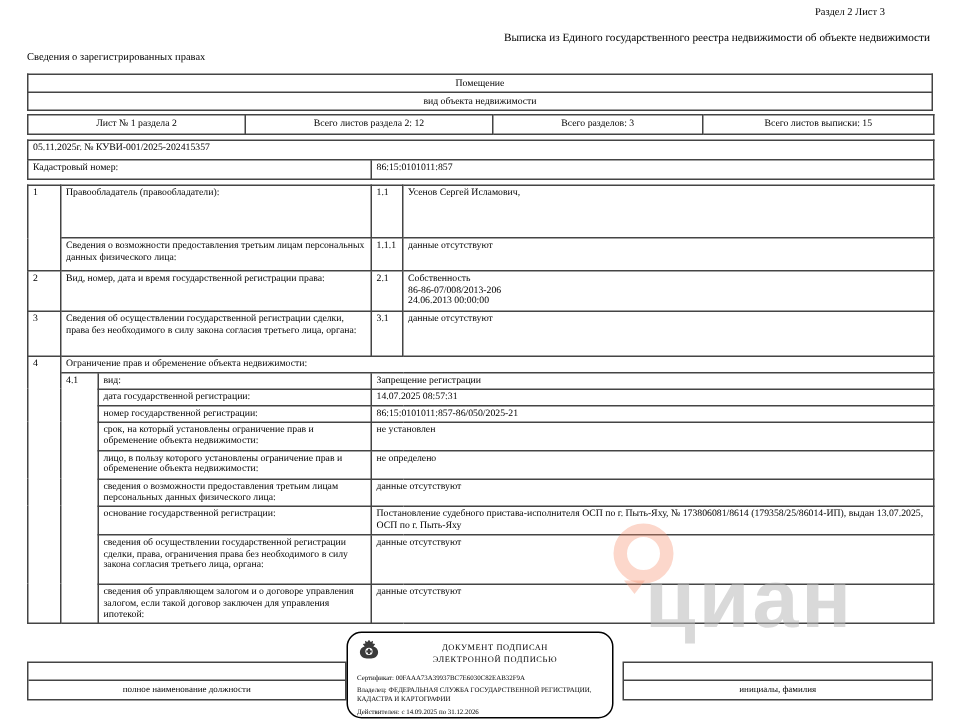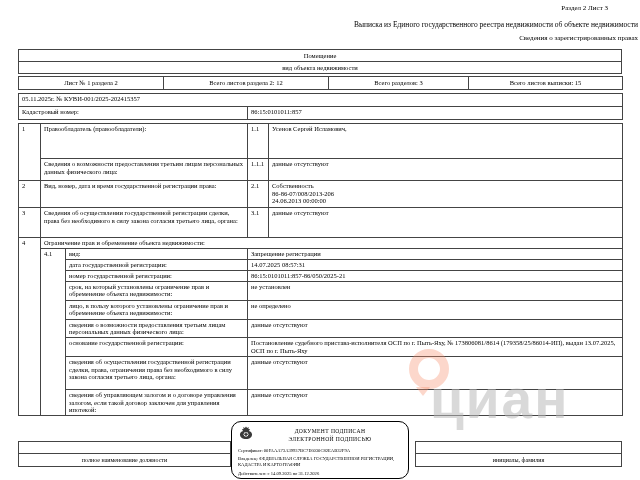--- a/index.html
+++ b/index.html
@@ -1,23 +1,23 @@
 <!DOCTYPE html>
 <html><head>
 <meta charset="utf-8">
 <style>
   html,body{margin:0;padding:0;}
   body{
     width:640px;height:480px;background:#ffffff;color:#000;
     font-family:"Liberation Serif",serif;position:relative;overflow:hidden;
   }
-  .content{padding:4px 2px 0 18px;position:relative;z-index:2;}
+  .content{padding:4px 20px 0 18px;position:relative;z-index:2;}
   .hdr-right{font-size:7px;text-align:right;padding-right:30px;line-height:9px;}
   .doc-title{font-size:7.5px;text-align:right;margin-top:7px;line-height:9px;}
-  .doc-subtitle{font-size:7px;text-align:right;margin-top:5px;line-height:9px;}
+  .doc-subtitle{font-size:7px;text-align:left;margin-top:5px;line-height:9px;}
   table{border-collapse:collapse;width:604px;table-layout:fixed;}
   td{
     border:1px solid #444;font-size:6.5px;line-height:1.18;
     padding:1px 3px;vertical-align:top;word-wrap:break-word;
   }
   .c{text-align:center;vertical-align:middle;}
   .t-object{margin-top:6px;}
   .t-object td{height:9px;}
   .t-sheets{margin-top:2px;}
   .t-sheets td{height:10px;}

